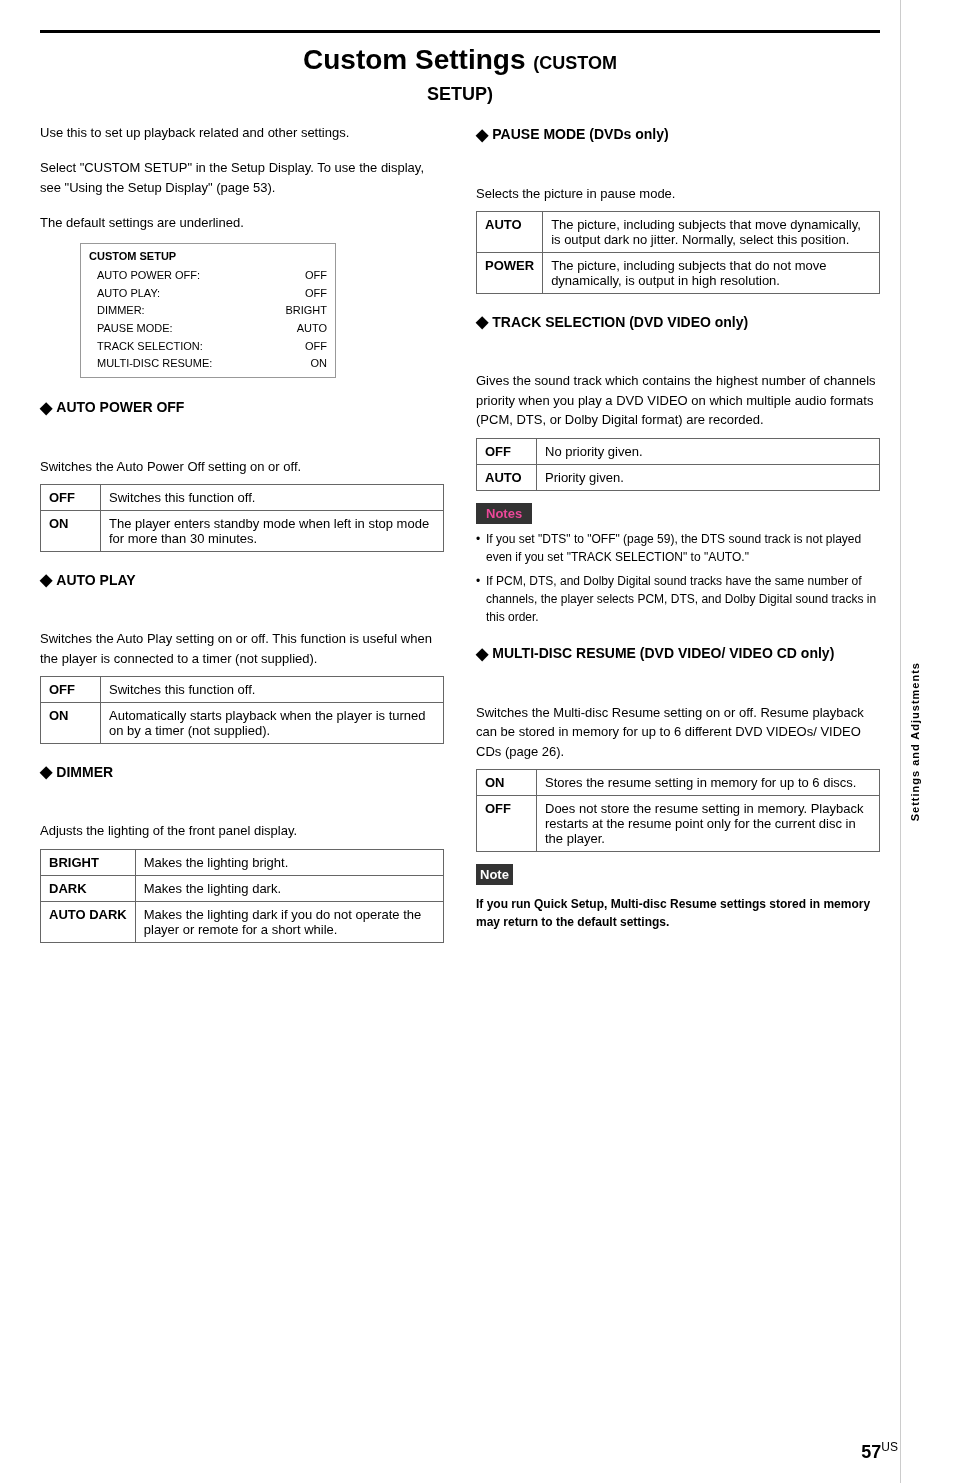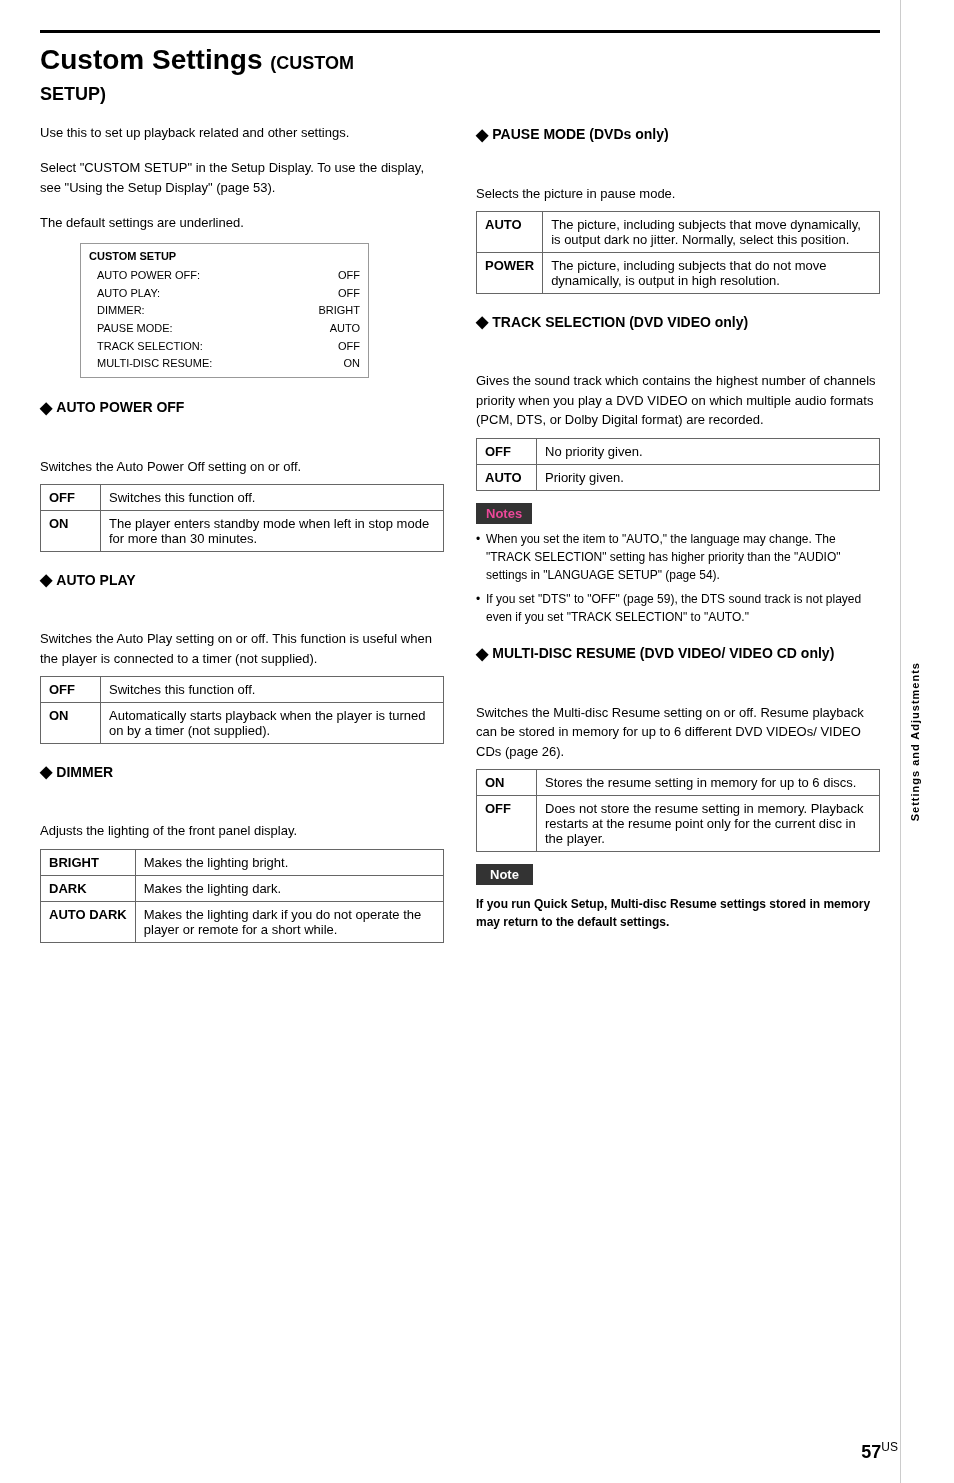--- a/index.html
+++ b/index.html
@@ -43,35 +43,36 @@
     
     .page-title-bar {
       border-top: 3px solid #000;
       padding-top: 8px;
       margin-bottom: 4px;
     }
     .page-title {
       font-size: 28px;
       font-weight: bold;
       line-height: 1.1;
+      text-align: center;
     }
     .page-title .title-bold { font-weight: 900; }
 
     .intro-text {
       font-size: 13px;
       margin: 16px 0 10px 0;
       line-height: 1.5;
     }
 
     
     .setup-image {
       display: flex;
       margin: 10px 0 20px 40px;
       border: 1px solid #999;
-      width: 289px;
+      width: 256px;
       padding: 4px 8px;
       font-size: 11px;
       line-height: 1.6;
     }
     .setup-image-inner {
       width: 100%;
     }
     .setup-title {
       font-weight: bold;
       font-size: 11px;
@@ -143,21 +144,21 @@
       font-size: 13px;
       padding: 3px 10px;
       margin-bottom: 6px;
       display: inline-block;
     }
     .note-box-single {
       background: #333;
       color: #fff;
       font-weight: bold;
       font-size: 13px;
-      padding: 3px 14px;
+      padding: 3px 4px;
       margin-bottom: 6px;
       display: inline-block;
     }
     .notes-list {
       font-size: 12px;
       line-height: 1.5;
       margin-bottom: 10px;
     }
     .notes-list li {
       list-style: none;
@@ -333,22 +334,22 @@
           <tr>
             <td>AUTO</td>
             <td>Priority given.</td>
           </tr>
         </tbody>
           </table>
 
         <div style="background:#fff; border: none; margin-top: 8px;">
           <div class="notes-box">Notes</div>
           <ul class="notes-list">
-            <li>When you set the item to "AUTO," the language may change. The "TRACK SELECTION" setting has higher priority than the "AUDIO" settings in "LANGUAGE SETUP" (page 54).</li>
             <li>If you set "DTS" to "OFF" (page 59), the DTS sound track is not played even if you set "TRACK SELECTION" to "AUTO."</li>
+            <li>If PCM, DTS, and Dolby Digital sound tracks have the same number of channels, the player selects PCM, DTS, and Dolby Digital sound tracks in this order.</li>
           </ul>
         </div>
 
         <div class="section-header">
           <span class="diamond">◆</span>
           <span>MULTI-DISC RESUME (DVD VIDEO/ VIDEO CD only)</span>
         </div>
         <p class="section-desc">Switches the Multi-disc Resume setting on or off. Resume playback can be stored in memory for up to 6 different DVD VIDEOs/ VIDEO CDs (page 26).</p>
         <table>
           <tbody>

